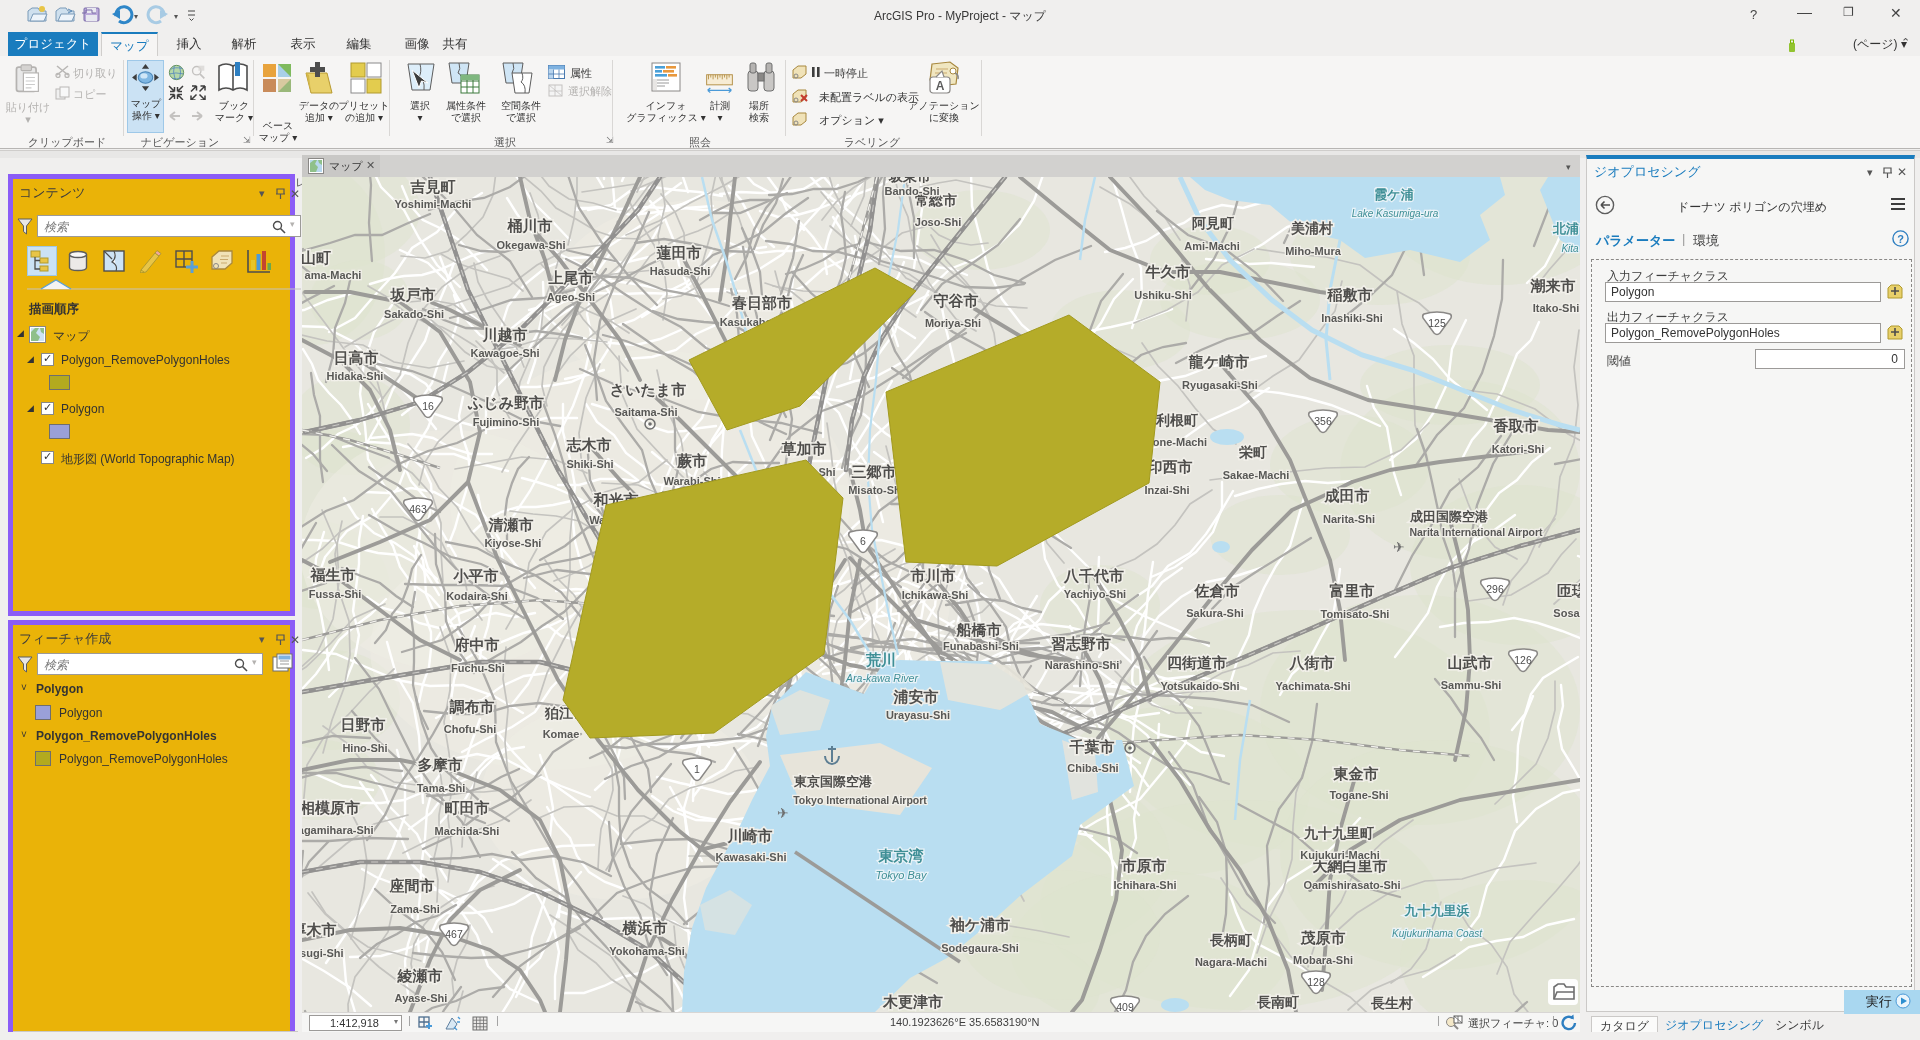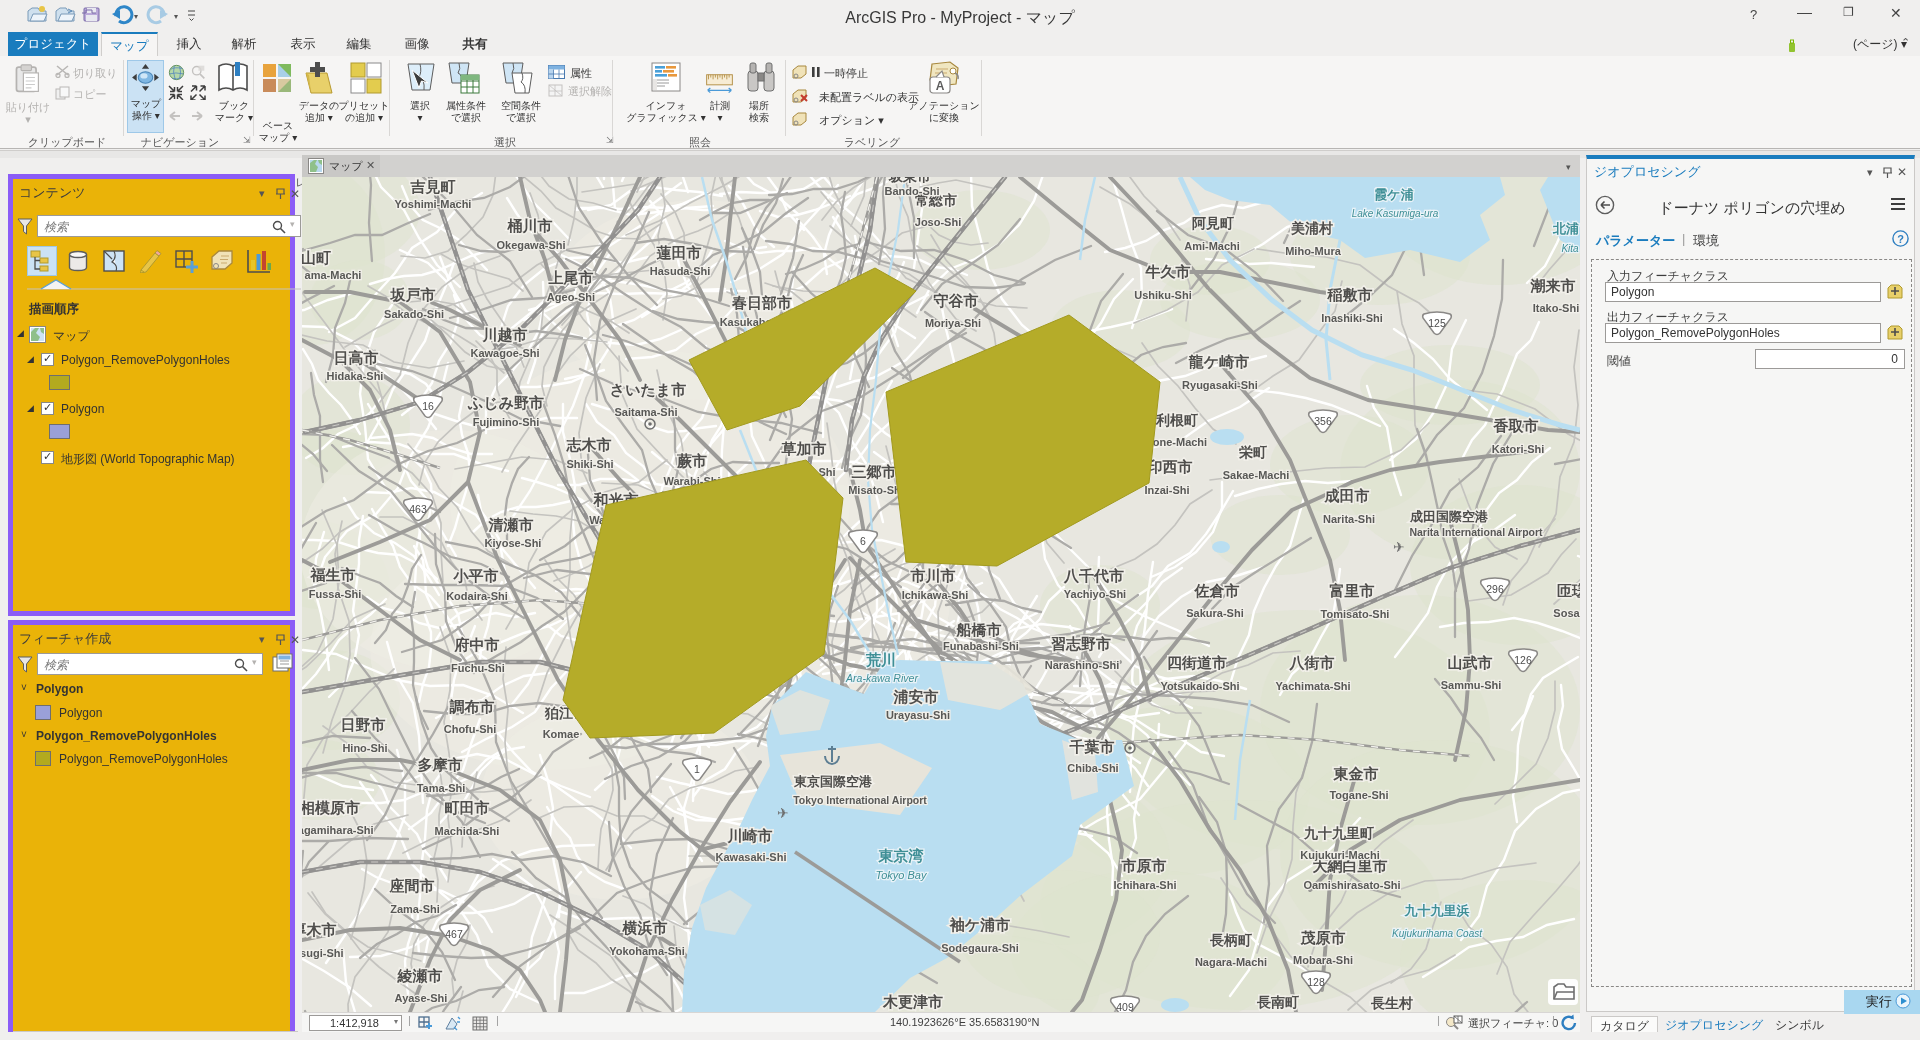--- a/index.html
+++ b/index.html
@@ -1,19 +1,19 @@
 <!DOCTYPE html>
 <html><head>
 <meta charset="utf-8">
 <style>
 * { margin:0; padding:0; box-sizing:border-box; }
 html,body { width:1920px; height:1040px; overflow:hidden; font-family:"Liberation Sans", sans-serif; background:#f0efee; }
 .abs { position:absolute; }
 #titlebar { position:absolute; left:0; top:0; width:1920px; height:30px; background:#f0efee; }
-#title { position:absolute; left:0; top:8px; width:1920px; text-align:center; font-size:16px; color:#383838; }
+#title { position:absolute; left:0; top:8px; width:1920px; text-align:center; font-size:12px; color:#383838; }
 #tabrow { position:absolute; left:0; top:30px; width:1920px; height:26px; background:#f0efee; }
 .tab { position:absolute; top:2px; height:24px; line-height:24px; font-size:12.5px; color:#333; text-align:center; }
 #ribbon { position:absolute; left:0; top:56px; width:1920px; height:93px; background:#f6f5f4; border-bottom:1px solid #b7b5b3; }
 .grplabel { position:absolute; top:79px; font-size:11px; color:#555; text-align:center; width:120px; }
 .gsep { position:absolute; top:4px; height:76px; width:1px; background:#d9d7d5; }
 .btxt { position:absolute; font-size:11px; color:#333; text-align:center; line-height:12px; }
 .small-row { position:absolute; font-size:11px; color:#333; }
 .gray { color:#b4b2b0; }
 #belowribbon { position:absolute; left:0; top:150px; width:1920px; height:8px; background:#e8e7e6; border-top:1px solid #cfcdcb;}
 .panel { position:absolute; background:#eab308; border:5px solid #8b5cf6;margin-top:16px; }
@@ -63,21 +63,21 @@
 </div>
 
 <div id="tabrow">
   <div class="tab" style="left:8px; width:90px; background:#1a7cbe; color:#fff;">プロジェクト</div>
   <div class="tab" style="left:101px; width:57px; background:#f6f5f4; color:#1a7cbe; border-top:2px solid #1a7cbe; border-left:1px solid #d0cecc; border-right:1px solid #d0cecc;">マップ</div>
   <div class="tab" style="left:166px; width:46px;">挿入</div>
   <div class="tab" style="left:221px; width:46px;">解析</div>
   <div class="tab" style="left:280px; width:46px;">表示</div>
   <div class="tab" style="left:336px; width:46px;">編集</div>
   <div class="tab" style="left:394px; width:46px;">画像</div>
-  <div class="tab" style="left:452px; width:46px;font-weight:bold;">共有</div>
+  <div class="tab" style="left:432px; width:46px;">共有</div>
   <div class="abs" style="left:1786px; top:8px;"><svg width="12" height="16">
         <rect x="3" y="5" width="6" height="9" rx="1" fill="#7ab800" opacity="0.8"></rect>
         <rect x="4.5" y="2" width="3" height="3" fill="none" stroke="#7ab800"></rect>
       </svg></div>
   <div class="abs" style="left:1853px; top:6px; font-size:12px; color:#333;">(ページ) ▾</div>
   <div class="abs" style="left:1901px; top:6px; font-size:11px; color:#555;">⌃</div>
 </div>
 
 <div id="ribbon">
 
@@ -1490,21 +1490,21 @@
   <div class="abs" style="left:7px; top:4px; font-size:13px; color:#1a7cbe;">ジオプロセシング</div>
   <div class="pico" style="left:280px; top:7px;">▾</div>
   <svg class="pico" style="left:295px; top:8px;" width="11" height="12" viewBox="0 0 11 12">
       <path d="M2 1 h7 v5 h-7 Z M1 6 h9 M5.5 6 v5" stroke="#555" fill="none" stroke-width="1.2"></path>
     </svg>
   <div class="pico" style="left:310px; top:6px; font-size:12px;">✕</div>
   <svg class="abs" style="left:8px; top:36px;" width="20" height="20" viewBox="0 0 20 20">
       <circle cx="10" cy="10" r="8.6" fill="none" stroke="#5d5d5d" stroke-width="1.4"></circle>
       <path d="M15 10 H6 M6 10 l3.5 -3.5 M6 10 l3.5 3.5" stroke="#4d4d4d" stroke-width="1.6" fill="none"></path>
     </svg>
-  <div class="abs" style="left:0px; top:40px; width:330px; text-align:center; font-size:15px; color:#333;">ドーナツ ポリゴンの穴埋め</div>
+  <div class="abs" style="left:0px; top:40px; width:330px; text-align:center; font-size:12px; color:#333;">ドーナツ ポリゴンの穴埋め</div>
   <svg class="abs" style="left:303px; top:38px;" width="16" height="14" viewBox="0 0 16 14">
       <path d="M1 2 h14 M1 7 h14 M1 12 h14" stroke="#3d3d3d" stroke-width="2"></path>
     </svg>
   <div class="abs" style="left:9px; top:73px; font-size:13px; color:#1a7cbe; font-weight:bold;">パラメーター</div>
   <div class="abs" style="left:95px; top:72px; font-size:13px; color:#9a9a9a;">|</div>
   <div class="abs" style="left:106px; top:73px; font-size:13px; color:#3c3c3c;">環境</div>
   <svg class="abs" style="left:305px; top:71px;" width="17" height="17" viewBox="0 0 17 17">
       <circle cx="8.5" cy="8.5" r="7.6" fill="none" stroke="#2e7fc1" stroke-width="1.4"></circle>
       <text x="8.5" y="12.5" font-size="11" fill="#2e7fc1" text-anchor="middle" font-weight="bold">?</text>
     </svg>

